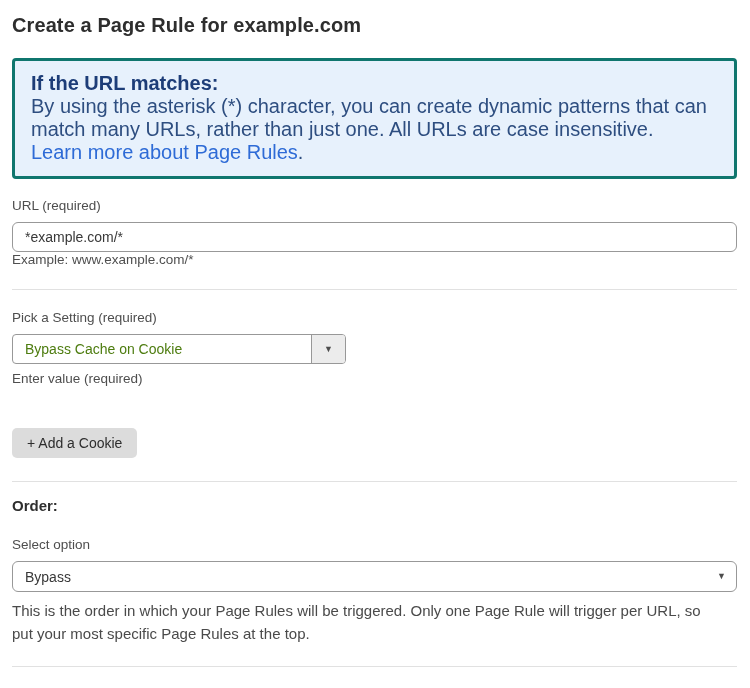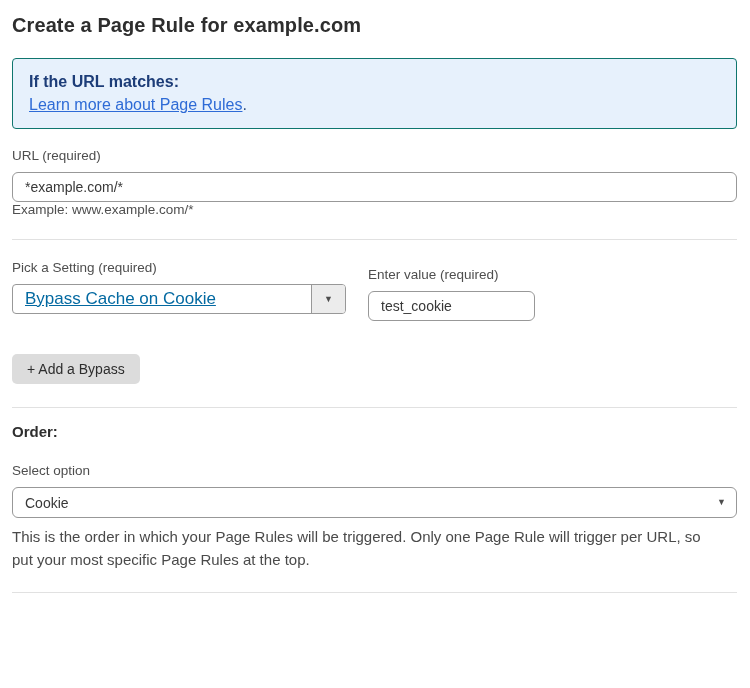--- a/index.html
+++ b/index.html
@@ -17,35 +17,34 @@
   }
   .page-title {
     font-size: 20px;
     font-weight: bold;
     color: #2e2e2e;
     letter-spacing: 0.1px;
     margin-bottom: 21px;
   }
   .info-box {
     background: #e7f1fc;
-    border: 1px solid #0f766e;
+    border: 3px solid #0f766e;
     border-radius: 4px;
     padding: 11px 16px 12px 16px;
-    font-size: 16px;
+    font-size: 20px;
     line-height: 23px;
     color: #2e4e80;
     margin-bottom: 19px;
   }
   .info-heading {
     font-weight: bold;
     color: #1d3d78;
   }
   .info-link {
     color: #2e6bd6;
-    text-decoration: underline;
     cursor: pointer;
   }
   .info-link-suffix { color: #2e4e80; }
   .field-label {
     font-size: 13.5px;
     color: #4e4e4e;
     display: block;
     margin-bottom: 9px;
   }
   .text-input {
@@ -74,41 +73,41 @@
   .divider-2 { margin-top: 23px; margin-bottom: 15px; }
   .divider-3 { margin-top: 21px; margin-bottom: 15px; }
   .section-heading {
     font-size: 15px;
     font-weight: bold;
     color: #2e2e2e;
   }
   .settings-row {
     display: flex;
     margin-top: 16px;
+    flex-direction: column;
   }
   .setting-col { width: 334px; margin-right: 22px; }
   .value-col { width: 167px; margin-top: 7px; }
   .select-box {
     display: flex;
     align-items: stretch;
     height: 30px;
     border: 1px solid #989898;
     border-radius: 4px;
     background: #fff;
     overflow: hidden;
     cursor: pointer;
   }
   .select-box-text {
     flex: 1;
     display: flex;
     align-items: center;
     padding-left: 12px;
-    font-size: 17px;
-    color: #0369a1;
-    text-decoration: underline;
+    font-size: 14px;
+    color: #4d7c0f;
   }
   .select-box-arrow-seg {
     width: 34px;
     background: #ececec;
     border-left: 1px solid #989898;
     display: flex;
     align-items: center;
     justify-content: center;
   }
   .arrow-glyph {
@@ -156,20 +155,21 @@
 </style>
 </head>
 <body>
 
 <div class="page">
 
   <h1 class="page-title">Create a Page Rule for example.com</h1>
 
   <div class="info-box">
     <div class="info-heading">If the URL matches:</div>
+    <div class="info-body">By using the asterisk (*) character, you can create dynamic patterns that can match many URLs, rather than just one. All URLs are case insensitive.</div>
     <div><a class="info-link">Learn more about Page Rules</a><span class="info-link-suffix">.</span></div>
   </div>
 
   <label class="field-label">URL (required)</label>
   <input class="text-input" type="text" value="*example.com/*" style="">
   <div class="hint">Example: www.example.com/*</div>
 
   <hr class="divider divider-1">
 
 
@@ -178,33 +178,32 @@
       <label class="field-label">Pick a Setting (required)</label>
       <div class="select-box">
         <span class="select-box-text">Bypass Cache on Cookie</span>
         <span class="select-box-arrow-seg">
             <span class="arrow-glyph">▼</span>
           </span>
       </div>
     </div>
     <div class="value-col">
       <label class="field-label">Enter value (required)</label>
-      <input class="text-input" type="text" value="test_cookie" style="">
     </div>
   </div>
 
-  <button class="btn btn-gray add-setting-btn">+ Add a Bypass</button>
+  <button class="btn btn-gray add-setting-btn">+ Add a Cookie</button>
 
   <hr class="divider divider-2">
 
   <h2 class="section-heading">Order:</h2>
 
   <label class="field-label order-label">Select option</label>
   <div class="order-select">
-    <span>Cookie</span>
+    <span>Bypass</span>
     <span class="arrow-glyph">▼</span>
   </div>
   <p class="order-hint">This is the order in which your Page Rules will be triggered. Only one Page Rule will trigger per URL, so put your most specific Page Rules at the top.</p>
 
   <hr class="divider divider-3">
 
   
 
 </div>
 

